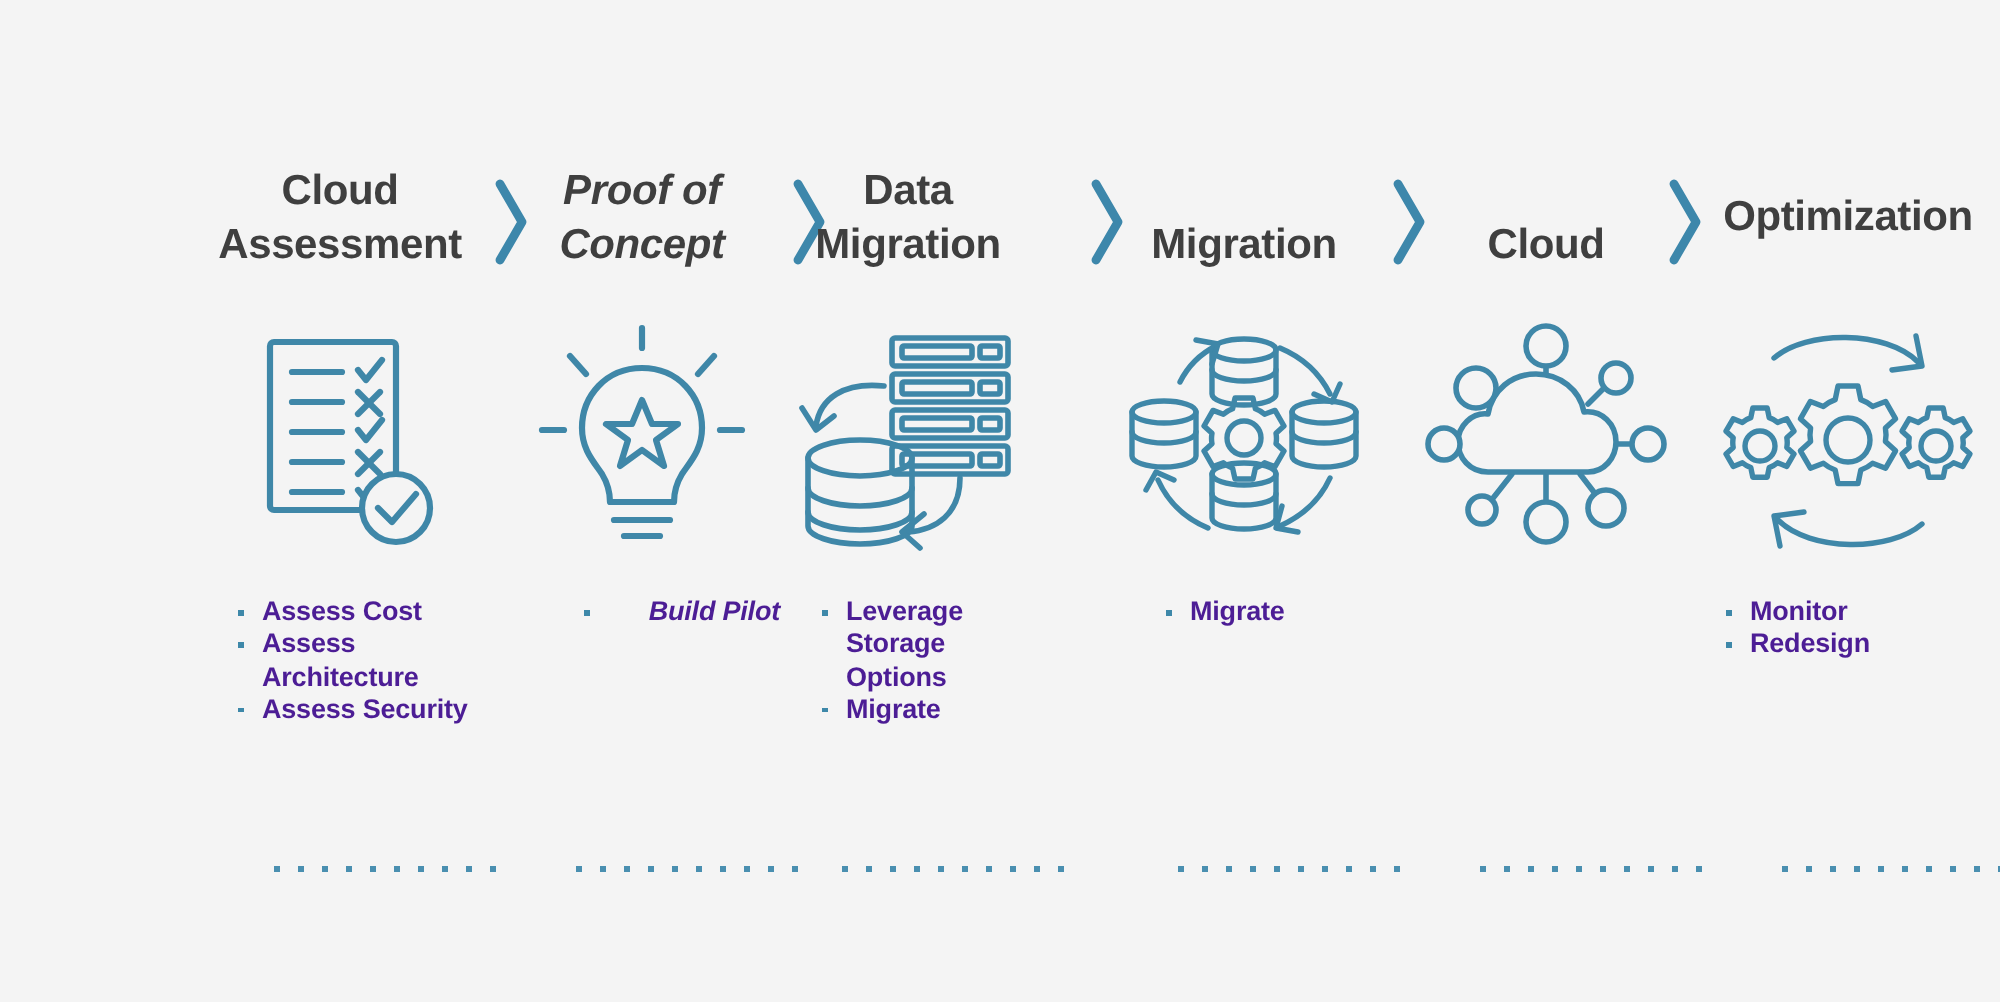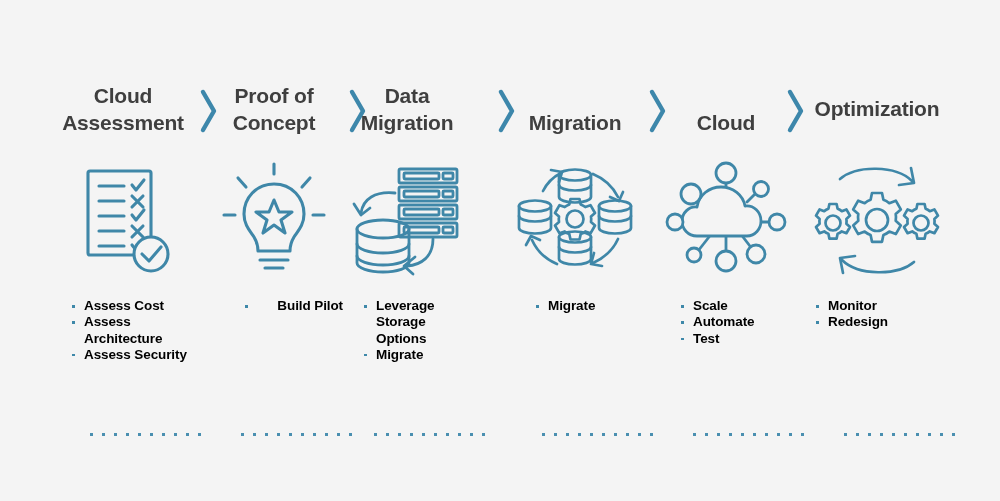--- a/index.html
+++ b/index.html
@@ -12,20 +12,21 @@
     height: 501px;
     overflow: hidden;
     font-family: "Liberation Sans", sans-serif;
     -webkit-font-smoothing: antialiased;
   }
   .board {
     position: relative;
     width: 904px;
     height: 501px;
     background: #f4f4f4;
+    margin-left: 47px;
   }
   .stage {
     position: absolute;
     top: 0;
     width: 150px;
     height: 501px;
   }
   .stage-title {
     position: absolute;
     top: 82px;
@@ -60,21 +61,21 @@
     width: 150px;
     margin: 0;
     padding: 0;
     list-style: none;
   }
   .bullets li {
     position: relative;
     padding-left: 14px;
     font-size: 13.5px;
     line-height: 16.3px;
-    color: #000000;
+    color: #4c1d95;
     font-weight: 600;
     letter-spacing: -0.1px;
   }
   .bullets li::before {
     content: "";
     position: absolute;
     left: 2px;
     top: 7px;
     width: 2.6px;
     height: 2.6px;
@@ -140,21 +141,21 @@
         <span></span>
     </div>
   </div>
 
   <div class="chevron" style="left:196px;">
     <svg width="26" height="46" viewBox="0 0 26 46" fill="none" stroke="#3d87ab" stroke-width="4.4" stroke-linecap="round" stroke-linejoin="round">
       <polyline points="7,4 18,23 7,42"></polyline>
     </svg>
   </div>
 
-  <div class="stage" style="left:199px;">
+  <div class="stage" style="left:199px;font-style:italic;">
     <div class="stage-title"><span>Proof of</span><br><span>Concept</span></div>
     <div class="icon-wrap">
       <svg width="104" height="120" viewBox="0 0 104 120" fill="none" stroke="#3f87a8" stroke-width="3.1" stroke-linecap="round" stroke-linejoin="round">
         <path d="M52 24 C34 24 22 38 22 54 c0 11 6 17 10 23 c3 5 4 9 4 14 h32 c0-5 1-9 4-14 c4-6 10-12 10-23 C82 38 70 24 52 24 Z"></path>
         <polygon points="52,40 57,52 70,52 59,60 63,73 52,65 41,73 45,60 34,52 47,52"></polygon>
         <line x1="38" y1="100" x2="66" y2="100"></line>
         <line x1="43" y1="108" x2="61" y2="108"></line>
         <line x1="52" y1="4" x2="52" y2="14"></line>
         <line x1="16" y1="18" x2="24" y2="27"></line>
         <line x1="88" y1="18" x2="80" y2="27"></line>
@@ -316,25 +317,20 @@
         <circle cx="59" cy="9" r="10" fill="#f4f4f4"></circle>
         <circle cx="24" cy="30" r="10" fill="#f4f4f4"></circle>
         <circle cx="94" cy="25" r="7.5" fill="#f4f4f4"></circle>
         <circle cx="8" cy="58" r="8" fill="#f4f4f4"></circle>
         <circle cx="110" cy="58" r="8" fill="#f4f4f4"></circle>
         <circle cx="59" cy="97" r="10" fill="#f4f4f4"></circle>
         <circle cx="27" cy="91" r="7" fill="#f4f4f4"></circle>
         <circle cx="89" cy="90" r="9" fill="#f4f4f4"></circle>
       </svg>
     </div>
-    <ul class="bullets" style="left:28px; width:118px;">
-      <li>Scale</li>
-      <li>Automate</li>
-      <li>Test</li>
-    </ul>
     <div class="dotline" style="left:42px;">
       <span></span>
         <span></span>
         <span></span>
         <span></span>
         <span></span>
         <span></span>
         <span></span>
         <span></span>
         <span></span>

